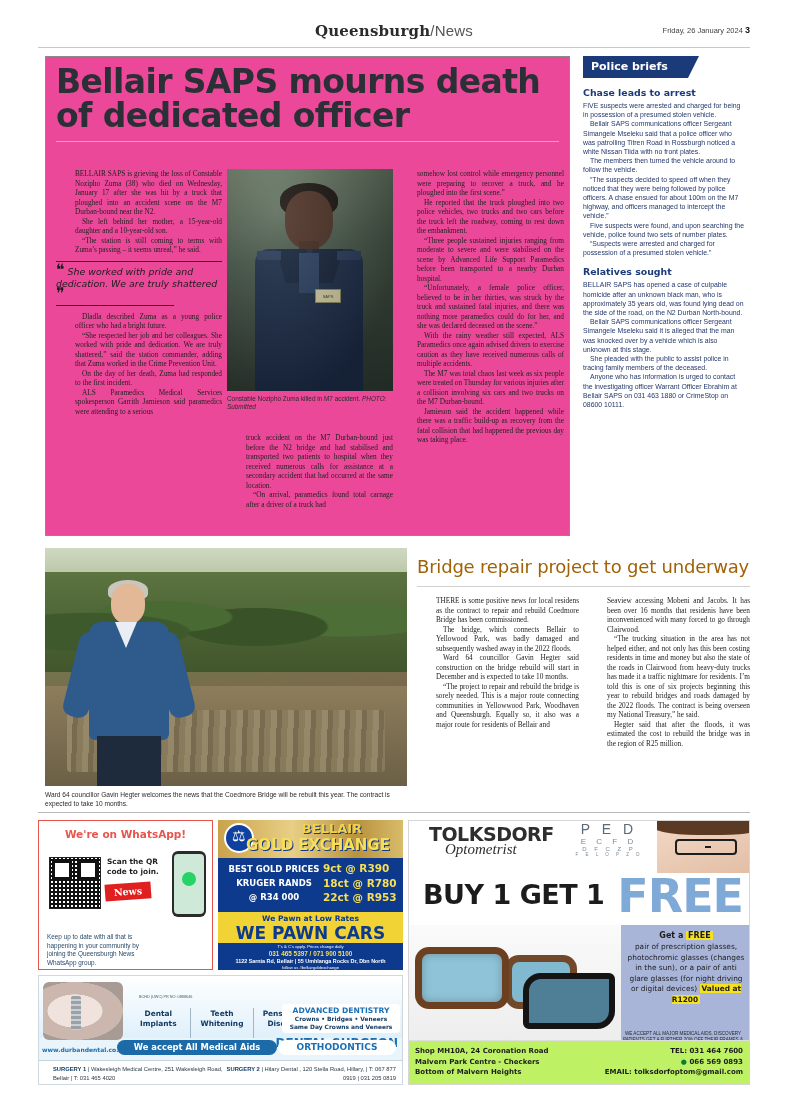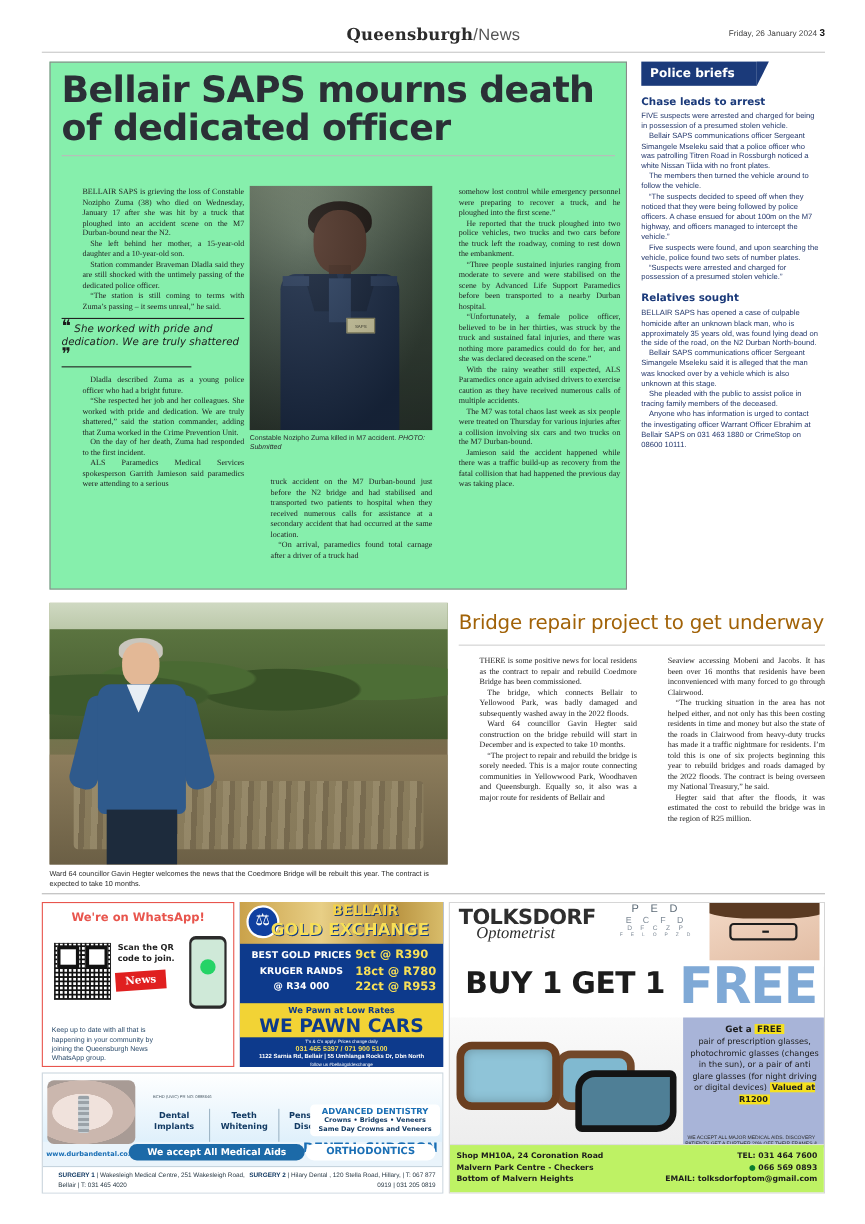--- a/index.html
+++ b/index.html
@@ -27,21 +27,21 @@
     font-family: "Liberation Sans", sans-serif; font-size: 7.5px; color: #444;
   }
   .masthead-page { font-weight: bold; font-size: 9px; color: #111; }
   .mast-rule {
     position: absolute; left: 38px; top: 47px; width: 712px; height: 1px; background: #c8c8c8;
   }
 
   
   .lead-box {
     position: absolute; left: 45px; top: 56px; width: 525px; height: 480px;
-    border: 1px solid #8a8a8a; background: #86efac; padding: 8px 10px 6px 10px;
+    border: 1px solid #8a8a8a; background: #ec4899; padding: 8px 10px 6px 10px;
   }
   .lead-head {
     font-family: "DejaVu Sans", sans-serif; font-weight: bold;
     font-size: 33px; line-height: 1.02; color: #2b2f36;
     letter-spacing: -0.6px;
   }
   .lead-rule { margin-top: 9px; border-top: 1px solid #bbb; }
 
   .lead-cols {
     position: absolute; left: 10px; top: 112px; width: 505px; height: 418px;
@@ -360,34 +360,34 @@
   .dn-foot {
     position:absolute; left:0; top:84px; width:365px; height:26px; background:#fff; border-top:1px solid #c6d4de;
     font-family:"Liberation Sans",sans-serif; font-size:5.8px; line-height:9px; color:#2a3a46;
   }
   .dn-f1 { position:absolute; left:14px; top:4px; width:170px; }
   .dn-f2 { position:absolute; right:8px; top:4px; width:180px; text-align:right; }
   .dn-b { font-weight:bold; color:#123a63; }
 
   
   .ad-opt { left: 408px; top: 820px; width: 342px; height: 265px; background:#fff; border:1px solid #d6d6d6; }
-  .opt-top { position:absolute; left:0; top:0; width:340px; height:58px; background:#fff; }
+  .opt-top { position:absolute; left:12px; top:0; width:340px; height:58px; background:#fff; }
   .opt-logo {
     position:absolute; left:8px; top:2px;
     font-family:"DejaVu Sans",sans-serif; font-weight:bold; font-size:19px; color:#2e2e2e; letter-spacing:-0.5px;
   }
   .opt-sub {
     position:absolute; left:24px; top:20px; font-family:"Liberation Serif",serif; font-style:italic;
     font-size:15px; color:#2e2e2e;
   }
   .opt-chart {
     position:absolute; left:140px; top:0px; width:96px; height:40px;
     font-family:"Liberation Sans",sans-serif; color:#7e8a96; text-align:center;
   }
-  .opt-chart div:nth-child(1){ font-size:10px; letter-spacing:4px; color:#5c6a76; }
+  .opt-chart div:nth-child(1){ font-size:14px; letter-spacing:4px; color:#5c6a76; }
   .opt-chart div:nth-child(2){ font-size:8px; letter-spacing:4px; }
   .opt-chart div:nth-child(3){ font-size:6px; letter-spacing:3px; }
   .opt-chart div:nth-child(4){ font-size:4.5px; letter-spacing:3px; }
   .opt-face {
     position:absolute; right:4px; top:0; width:100px; height:52px;
     background: linear-gradient(160deg,#f3d9c6,#e2bda4);
     overflow:hidden;
   }
   .opt-face-glasses {
     position:absolute; left:18px; top:18px; width:62px; height:16px;
@@ -476,21 +476,20 @@
   <div class="lead-box">
     <div class="lead-head">Bellair SAPS mourns death of dedicated officer</div>
     <div class="lead-rule"></div>
 
     <div class="lead-cols">
 
       <div class="col col-a">
         <div class="body-txt">
           <p class="noind">BELLAIR SAPS is grieving the loss of Constable Nozipho Zuma (38) who died on Wednesday, January 17 after she was hit by a truck that ploughed into an accident scene on the M7 Durban-bound near the N2.</p>
           <p>She left behind her mother, a 15-year-old daughter and a 10-year-old son.</p>
-          <p>Station commander Braveman Dladla said they are still shocked with the untimely passing of the dedicated police officer.</p>
           <p>“The station is still coming to terms with Zuma’s passing – it seems unreal,” he said.</p>
         </div>
 
         <div class="pull-wrap">
           <div class="pull-rule-top"></div>
           <div class="pull-text">
             <span class="qmark">❝</span>
             <span>She worked with pride and dedication. We are truly shattered</span>
             <span class="qmark">❞</span>
           </div>

